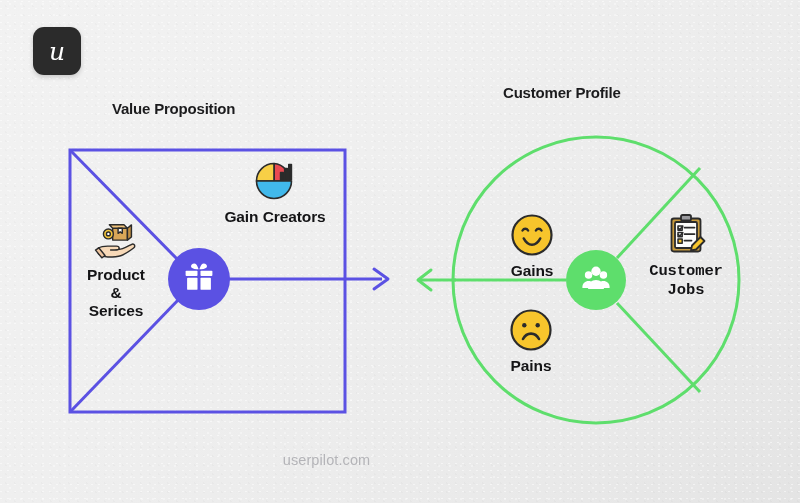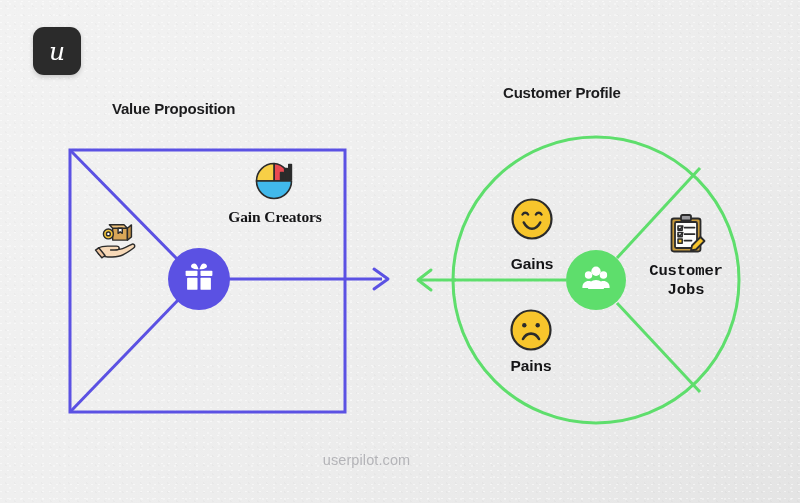--- a/index.html
+++ b/index.html
@@ -128,28 +128,27 @@
   #watermark {
     position: absolute;
     left: 0;
     top: 452px;
     width: 653px;
     text-align: center;
     font-size: 14.5px;
     color: #b4b4b8;
     letter-spacing: 0.1px;
     z-index: 5;
-    padding-left: 40px;
   }
 
   
   #node-product   { left: 57px;  top: 222px; width: 118px; }
-  #node-gain      { left: 180px; top: 158px; width: 190px; font-family: Liberation Serif, serif; }
+  #node-gain      { left: 180px; top: 158px; width: 190px; }
   #node-pain      { left: 182px; top: 310px; width: 180px; }
-  #node-gains     { left: 493px; top: 196px; width: 78px; gap: 9px; }
+  #node-gains     { left: 493px; top: 212px; width: 78px; }
   #node-pains     { left: 492px; top: 307px; width: 78px; justify-content: space-between; }
   #node-jobs      { left: 627px; top: 212px; width: 118px; }
   #node-jobs .node-label { line-height: 1.2; font-family: Liberation Mono, monospace; }
 </style>
 </head>
 <body>
 
 <div id="canvas">
 
   <div class="logo">
@@ -222,20 +221,23 @@
           <path d="M20.5 6.5h15.5l-3.6-3.6H17z" fill="#f0c27b"></path>
           <path d="M36 6.5v12.5l4.2-3.2V3z" fill="#c29044"></path>
           <path d="M26.2 6.5h4.4v5.4l-2.2-1.6-2.2 1.6z" fill="#fff"></path>
           <circle cx="16" cy="12.5" r="5.2" fill="#f6c63a"></circle>
           <circle cx="16" cy="12.5" r="2.0" fill="#fff"></circle>
           <path d="M5.5 27.5c3-2 6.5-2.2 9.8-2.2h9.2c1.7 0 2.8.9 2.8 2.1 0 1.2-1.1 2.0-2.8 2.0h-6.2c4.5 0 9.4-.2 12.6-1.4 3.5-1.3 6.6-3.1 9.6-4.6 1.7-.8 3.2.3 3.2 1.8 0 .8-.4 1.5-1.2 2.1-4.4 3.3-9.5 6.8-13.5 8.1-3.9 1.3-8.9 1.3-13.6 1.3-3.6 0-6.8-1.3-9.9-3.4z" fill="#f7d9b8"></path>
           <path d="M2.5 29.5l3.4-2.4 6.6 8.1-3.4 2.4z" fill="#f0c6a0"></path>
         </g>
       </svg>
     </span>
+    <span class="node-label">Product
+&amp;
+Serices</span>
   </div>
 
   <div class="node" id="node-gain">
     <span class="node-icon">
       <svg width="50" height="46" viewBox="0 0 50 46">
         <g stroke="#2b2b2b" stroke-width="1.6" stroke-linejoin="round">
           <path d="M24 23V5.5A17.5 17.5 0 0 1 40 23z" fill="#ea4a52"></path>
           <path d="M24 23H6.5A17.5 17.5 0 0 1 24 5.5z" fill="#f7cf46"></path>
           <path d="M24 23h17.5A17.5 17.5 0 0 1 24 40.5 17.5 17.5 0 0 1 6.5 23z" fill="#41b9ec"></path>
           <g stroke-width="1.4">

